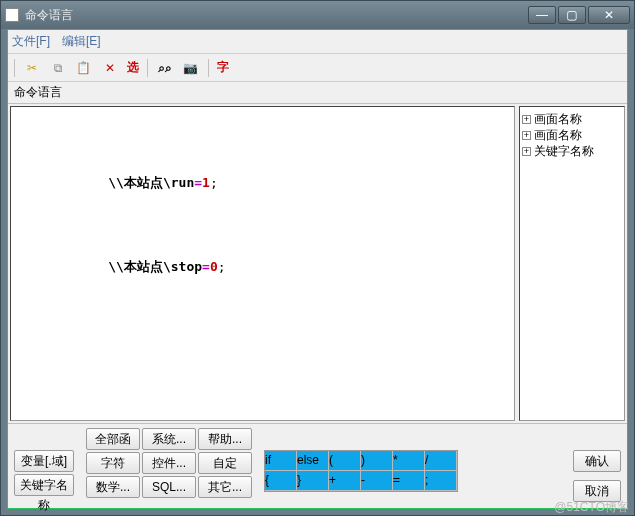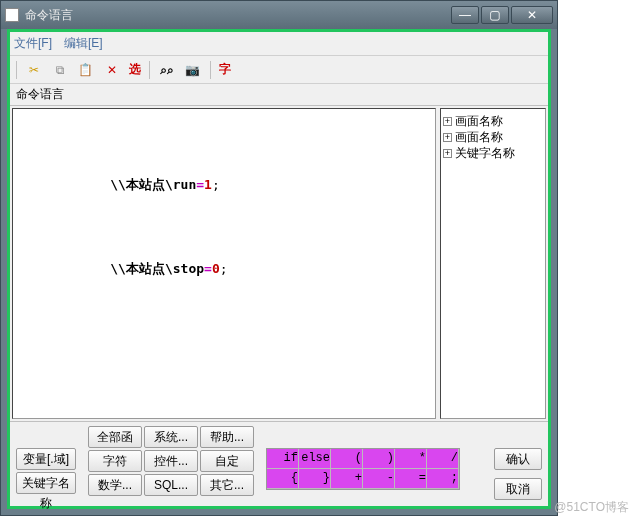--- a/index.html
+++ b/index.html
@@ -7,21 +7,21 @@
     margin: 0;
     font-family: "Microsoft YaHei", SimSun, Arial, sans-serif;
     font-size: 12px;
     background: #fff;
     width: 635px;
     height: 516px;
     overflow: hidden;
     position: relative;
   }
   .window {
-    width: 558px;
+    width: 635px;
     height: 516px;
     background: #6a7e8a;
     border: 1px solid #3a4a55;
     display: flex;
     flex-direction: column;
   }
   .titlebar {
     height: 28px;
     background: linear-gradient(#7a8c98, #5a6c78);
     display: flex;
@@ -49,21 +49,21 @@
     cursor: pointer;
   }
   .win-btn.x { width: 42px; }
 
   .client {
     flex: 1;
     background: #f0f0f0;
     margin: 0 6px 6px 6px;
     display: flex;
     flex-direction: column;
-    border: 3px solid #22c55e;
+    border: 1px solid #22c55e;
   }
   .menubar {
     height: 24px;
     display: flex;
     align-items: center;
     padding: 0 4px;
     gap: 12px;
     color: #4a6fa0;
     border-bottom: 1px solid #d0d0d0;
   }
@@ -164,25 +164,25 @@
   .col-funcs { grid-template-columns: repeat(3, 54px); }
   .op-grid {
     display: grid;
     grid-template-columns: repeat(6, 32px);
     grid-auto-rows: 20px;
     border: 1px solid #999;
   }
   .op {
     border-right: 1px solid #bbb;
     border-bottom: 1px solid #bbb;
-    text-align: right;
+    text-align: left;
     line-height: 19px;
-    font-family: Liberation Mono, monospace;
-    font-size: 12px;
-    background: #d946ef;
+    font-family: Liberation Sans, sans-serif;
+    font-size: 12px;
+    background: #0ea5e9;
     cursor: pointer;
   }
   .ok-col { display: grid; grid-template-rows: 22px 22px; gap: 8px; margin-left: auto; }
 
   .watermark {
     position: absolute;
     right: 6px;
     bottom: 0;
     color: #bbb;
     font-size: 12px;

